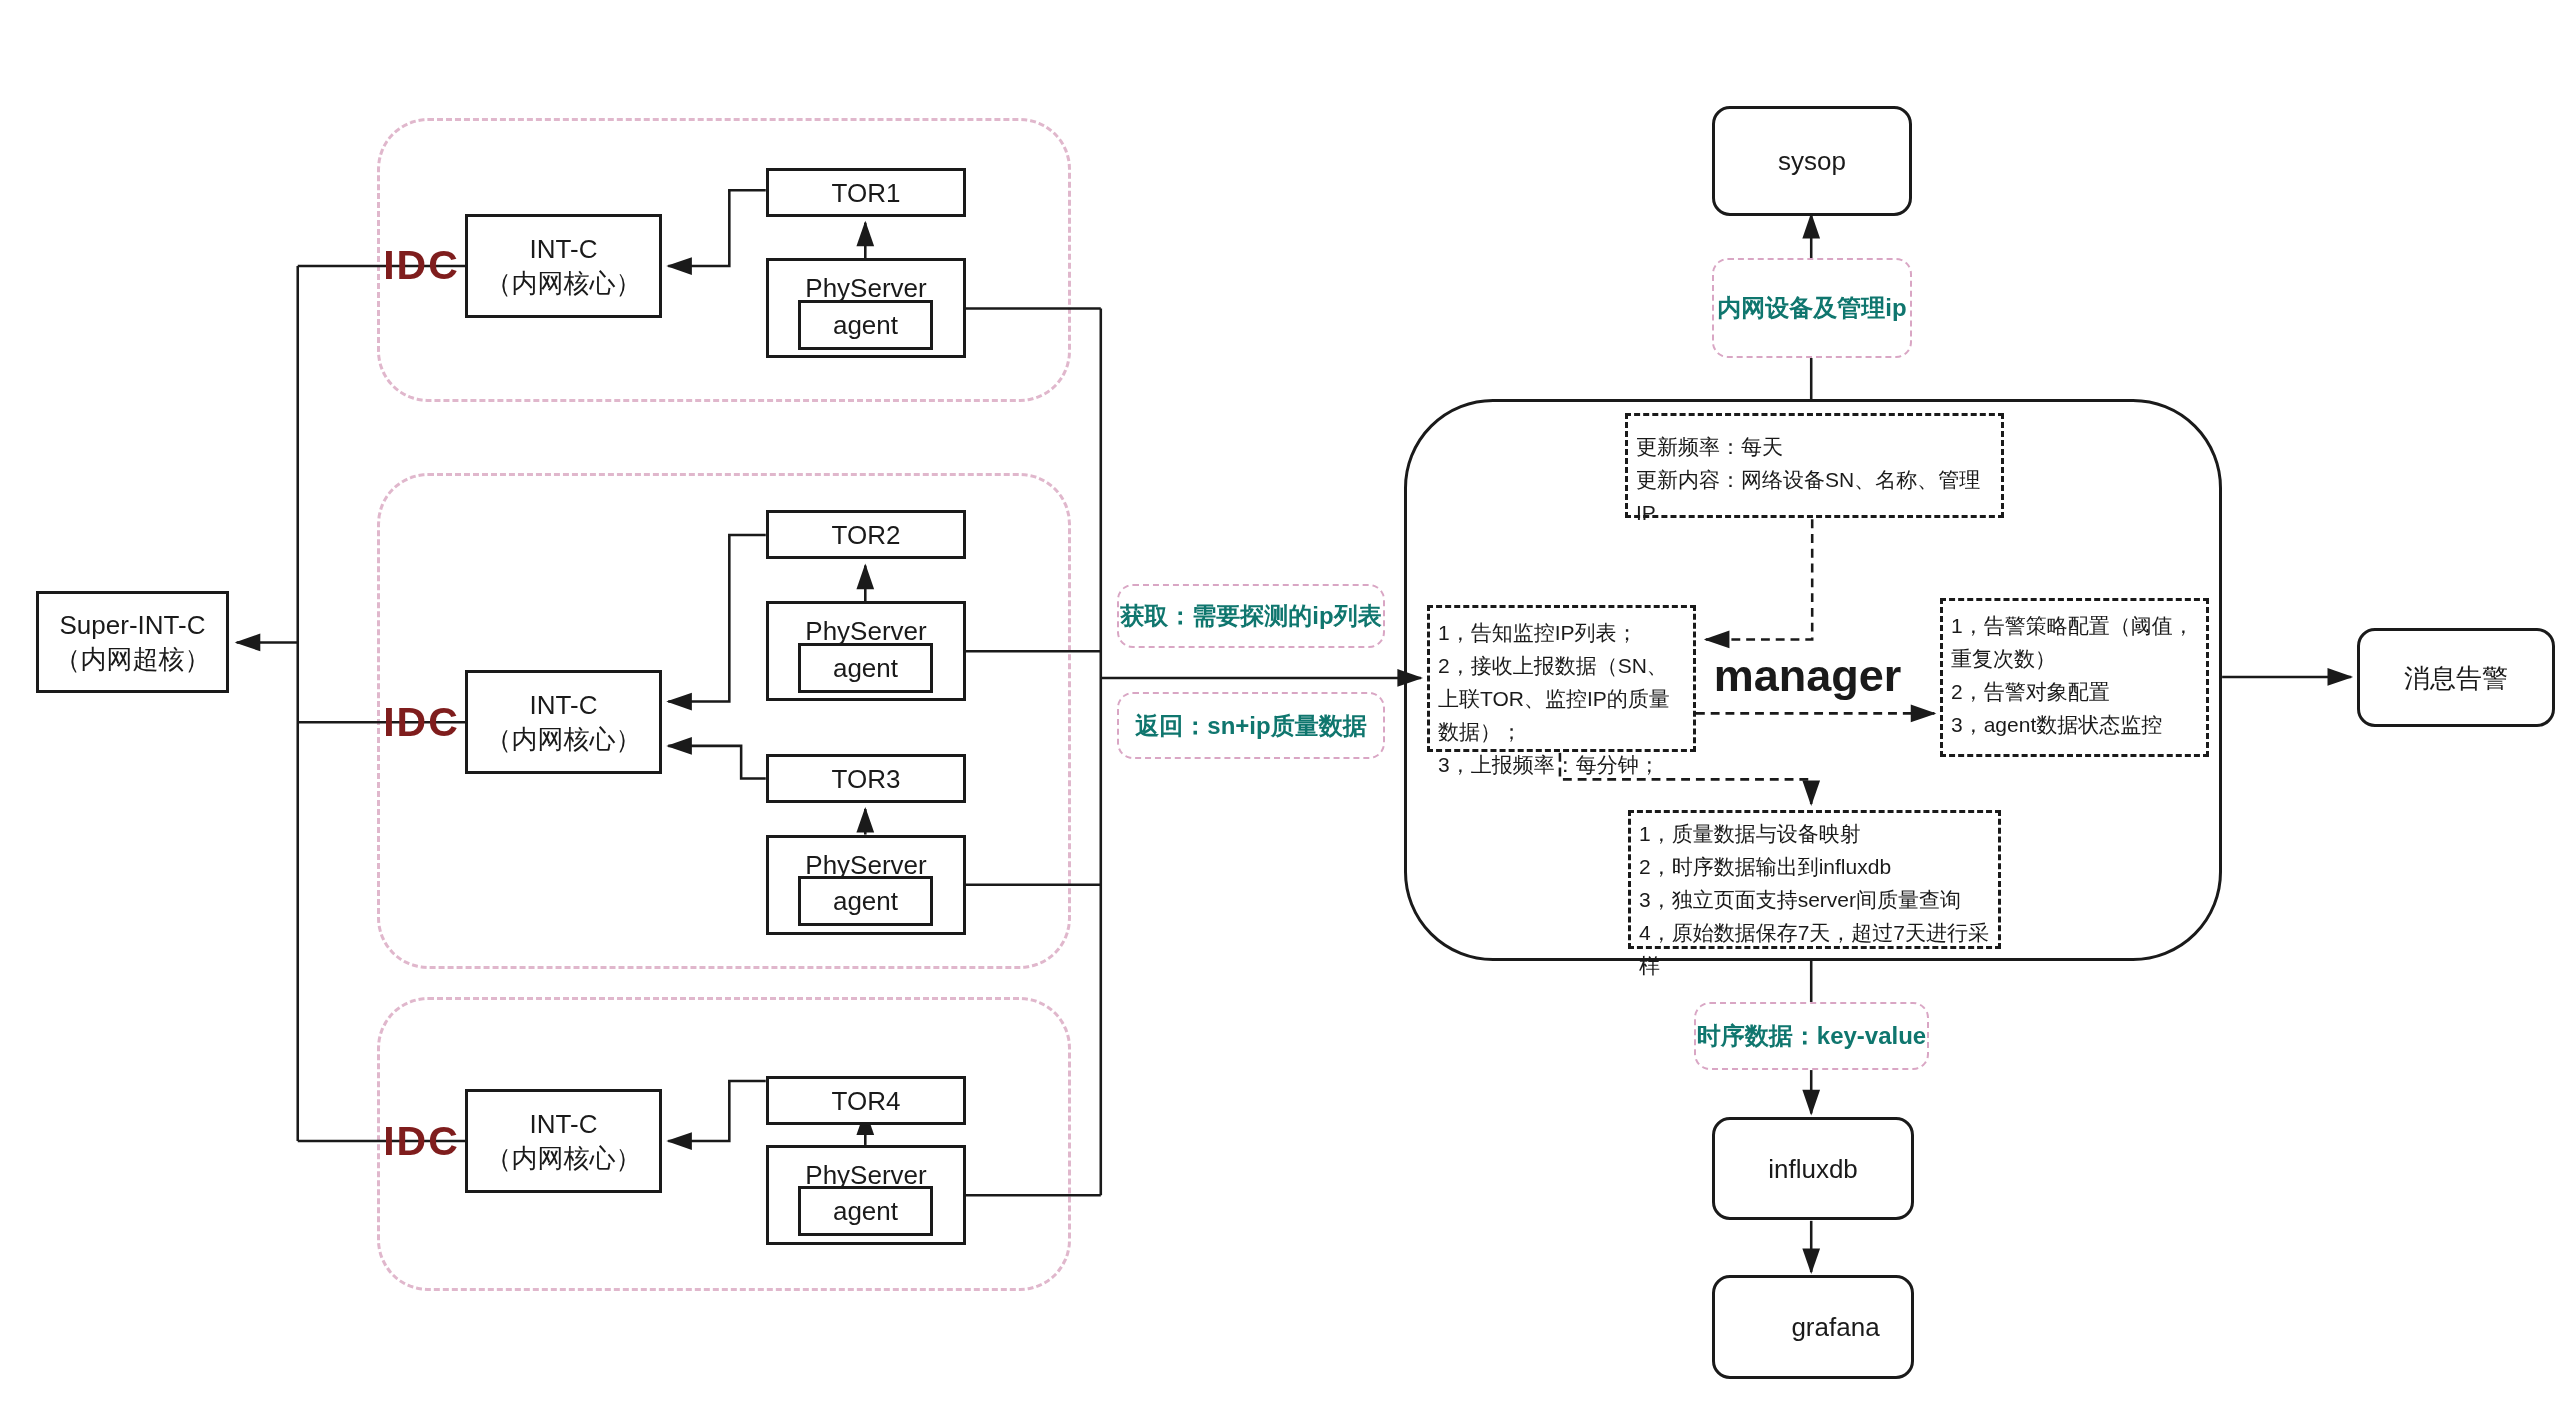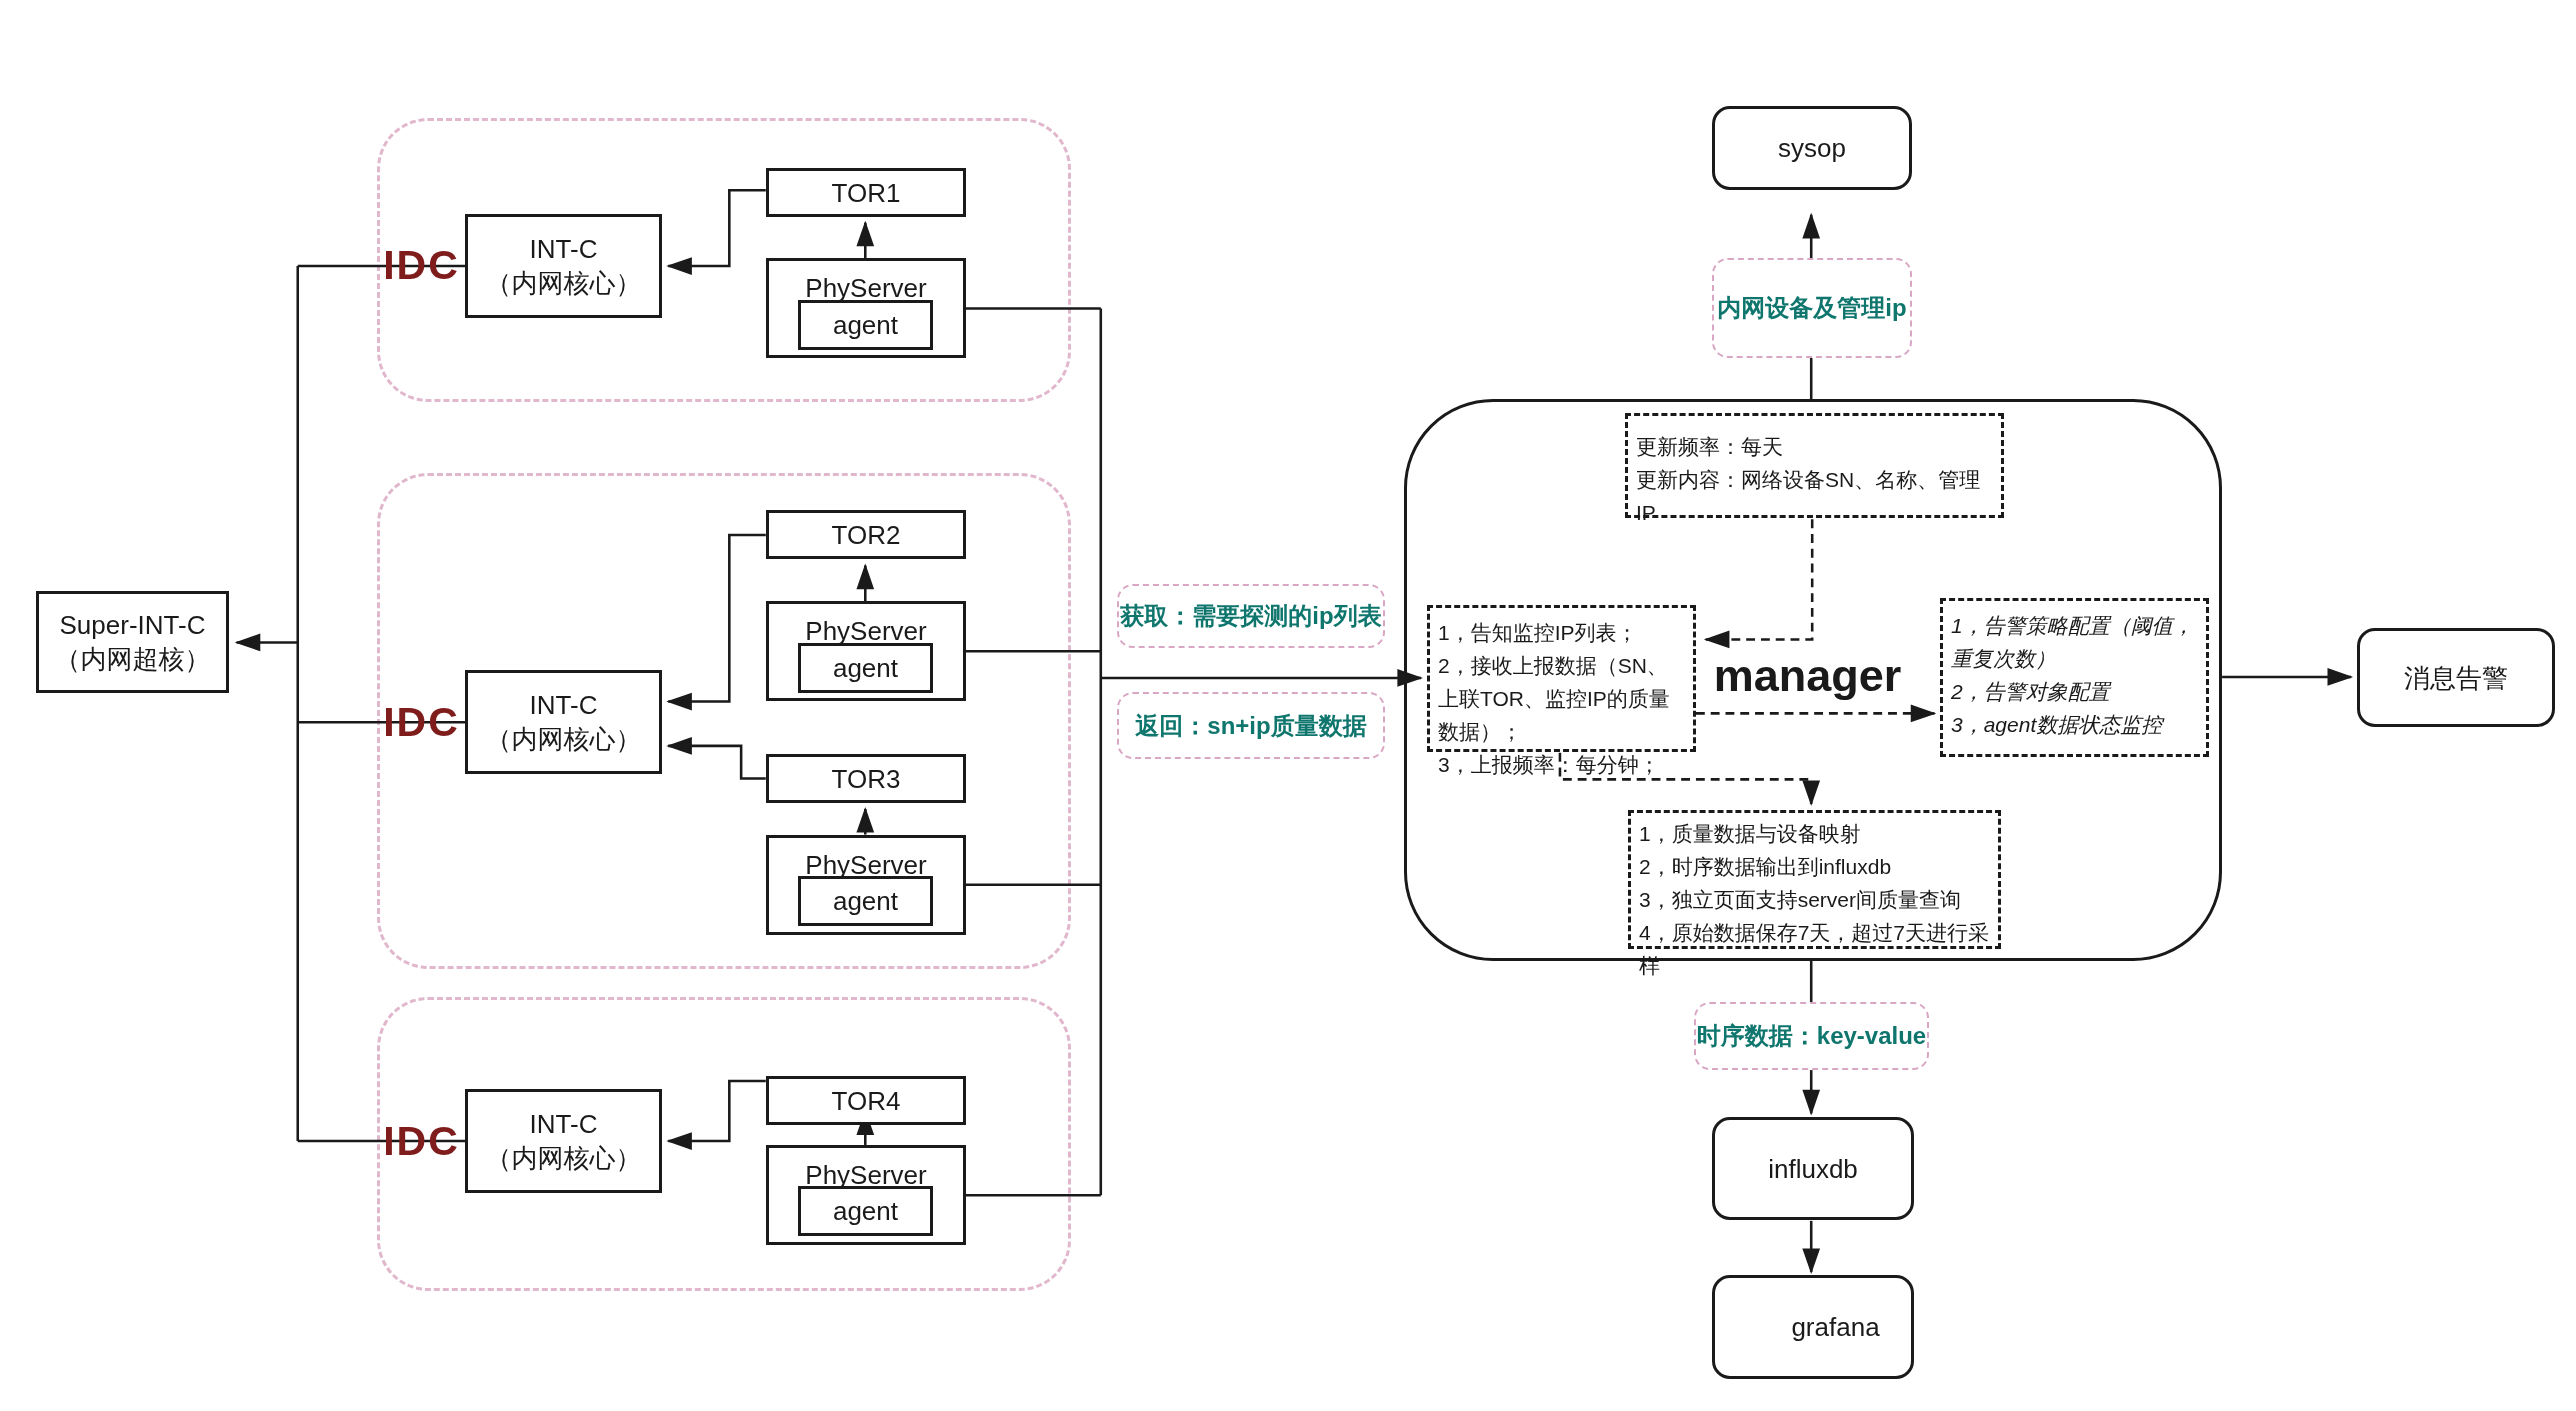--- a/index.html
+++ b/index.html
@@ -124,32 +124,32 @@
     <div class="li">更新频率：每天</div>
     <div class="li">更新内容：网络设备SN、名称、管理IP</div>
   </div>
 
   <div class="dbox" style="left:1427px;top:605px;width:269px;height:147px;">
     <div class="li">1，告知监控IP列表；</div>
     <div class="li">2，接收上报数据（SN、上联TOR、监控IP的质量数据）；</div>
     <div class="li">3，上报频率：每分钟；</div>
   </div>
 
-  <div class="dbox" style="left:1940px;top:598px;width:269px;height:159px;font-style:italic;">
+  <div class="dbox" style="left:1940px;top:598px;width:269px;height:159px;">
     <div class="li">1，告警策略配置（阈值，重复次数）</div>
     <div class="li">2，告警对象配置</div>
     <div class="li">3，agent数据状态监控</div>
   </div>
 
   <div class="dbox" style="left:1628px;top:810px;width:373px;height:139px;padding:4px 8px;">
     <div class="li">1，质量数据与设备映射</div>
     <div class="li">2，时序数据输出到influxdb</div>
     <div class="li">3，独立页面支持server间质量查询</div>
     <div class="li">4，原始数据保存7天，超过7天进行采样</div>
   </div>
 
-  <div class="box rounded" style="left:1712px;top:106px;width:200px;height:84px;">sysop</div>
+  <div class="box rounded" style="left:1712px;top:106px;width:200px;height:110px;">sysop</div>
   <div class="box rounded" style="left:1712px;top:1117px;width:202px;height:103px;">influxdb</div>
   <div class="box rounded" style="left:1712px;top:1275px;width:202px;height:104px;padding-left:45px;">grafana</div>
   <div class="box rounded" style="left:2357px;top:628px;width:198px;height:99px;text-align:right;">消息告警</div>
 
 </div>
 
 
 </body></html>

